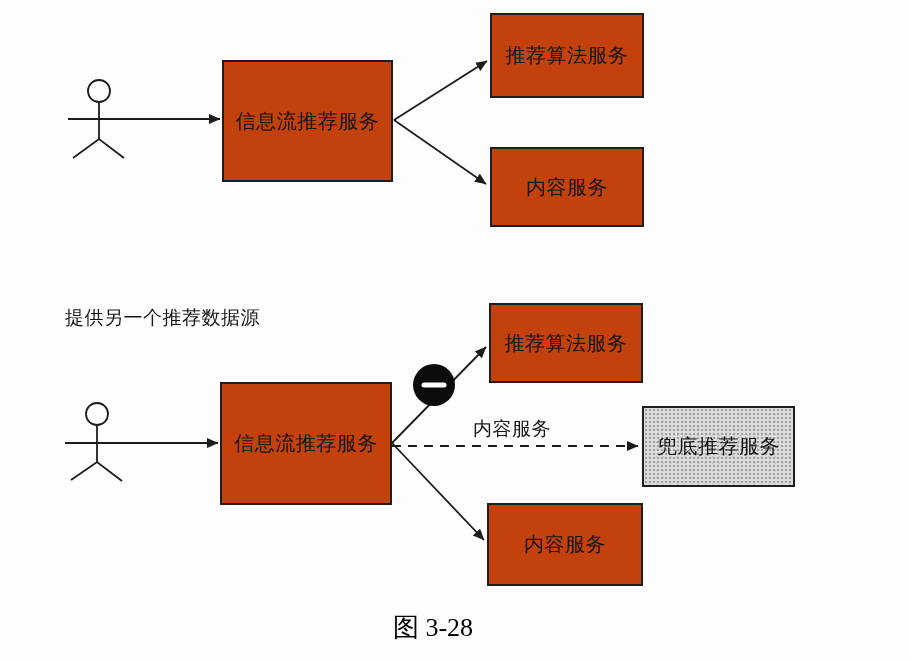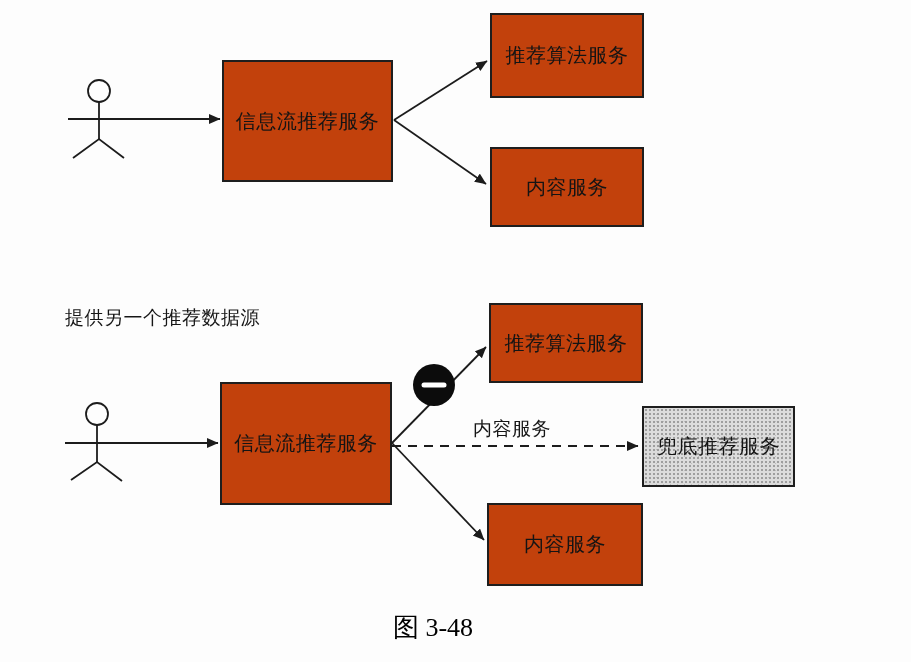--- a/index.html
+++ b/index.html
@@ -99,21 +99,21 @@
   <div class="box shaded" style="left:642px; top:406px; width:153px; height:81px;">
     <span>兜底推荐服务</span>
   </div>
 
   <div class="box" style="left:487px; top:503px; width:156px; height:83px;">
     <span>内容服务</span>
   </div>
 
   <div class="floating-label" style="left:464px; top:416px;">内容服务</div>
 
-  <div class="caption">图 3-48</div>
+  <div class="caption">图 3-28</div>
 
   <svg class="svg-layer" viewBox="0 0 911 662" xmlns="http://www.w3.org/2000/svg">
     <defs>
       <marker id="ah" markerWidth="13" markerHeight="11" refX="11" refY="5" orient="auto" markerUnits="userSpaceOnUse">
         <path d="M0,0 L11.5,5 L0,10 z" fill="#1c1c1c"></path>
       </marker>
     </defs>
 
     <g stroke="#1c1c1c" stroke-width="1.8" fill="none">
       <circle cx="99" cy="91" r="11"></circle>

